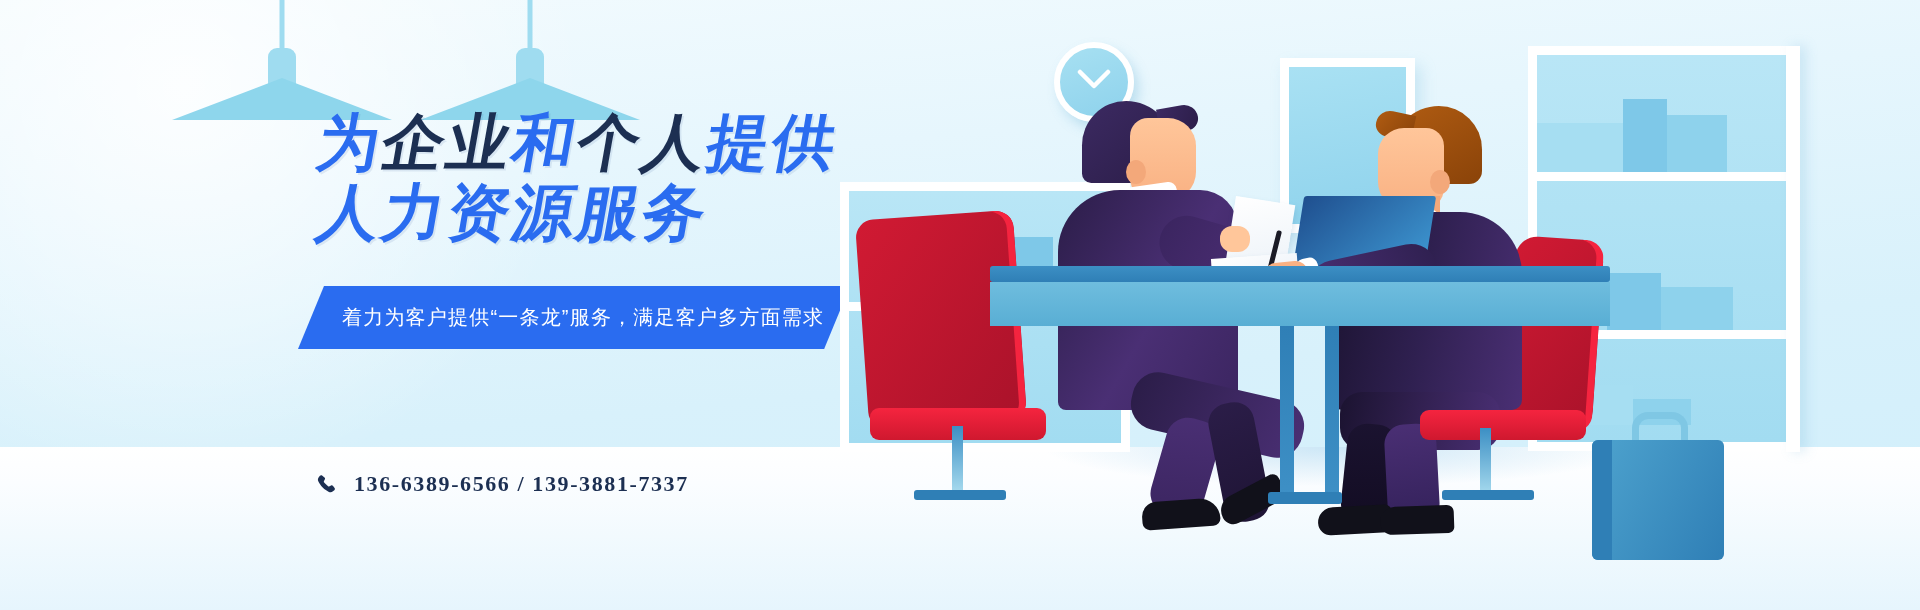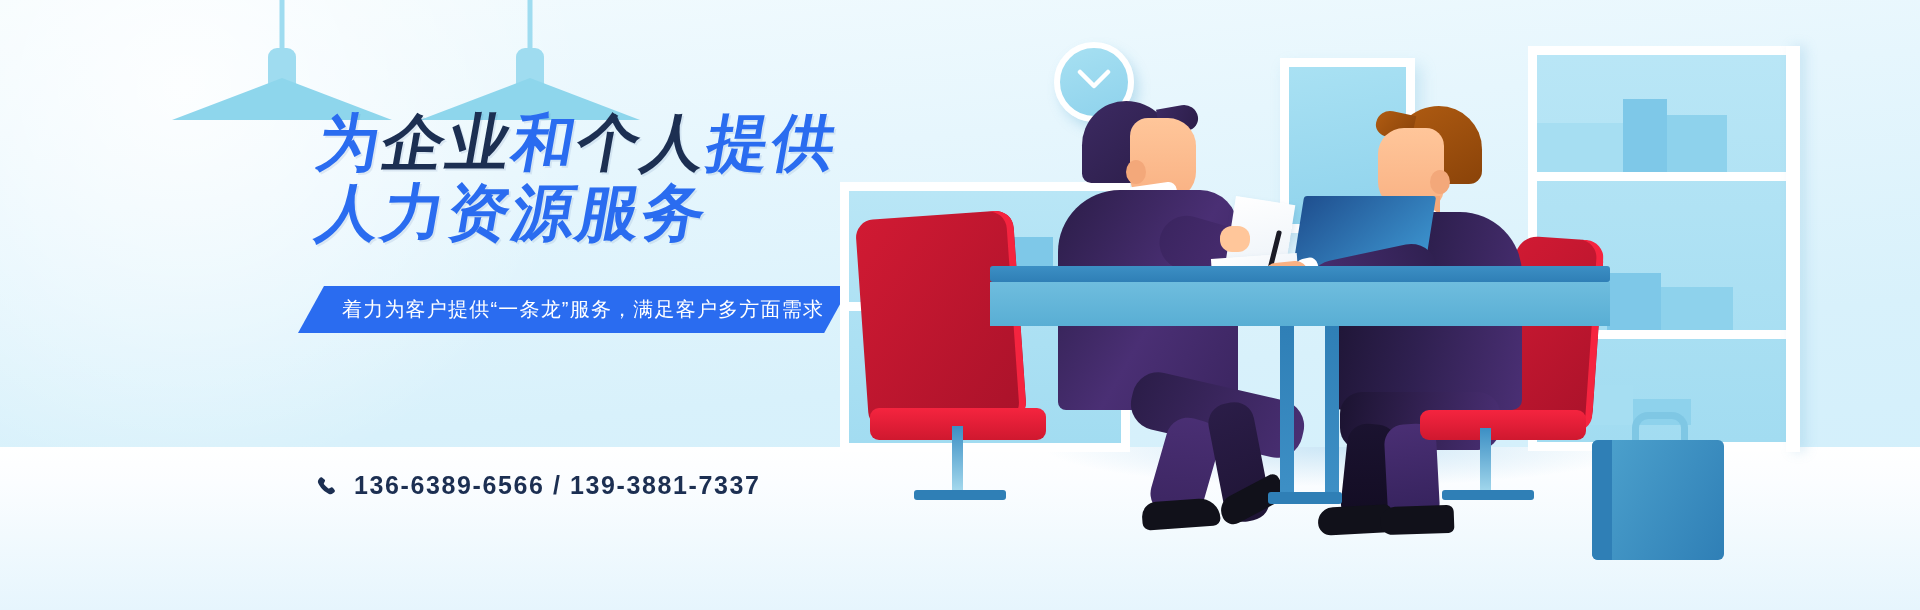--- a/index.html
+++ b/index.html
@@ -49,21 +49,21 @@
     font-size:62px; font-weight:700; line-height:70px;
     letter-spacing:3px; white-space:nowrap;
     transform:skewX(-10deg);
     text-shadow:2px 2px 0 rgba(41,80,150,.10);
   }
   .hl-blue { color:#2a6cf0; }
   .hl-navy { color:#1c2f52; }
 
   
   .ribbon {
-    position:absolute; left:298px; top:286px; height:47px;
+    position:absolute; left:298px; top:286px; height:63px;
     display:flex; align-items:center;
     padding:0 26px 0 44px;
     background:#2a6cf0;
     clip-path:polygon(26px 0,100% 0,calc(100% - 26px) 100%,0 100%);
     box-shadow:0 2px 5px rgba(40,90,180,.15);
   }
   .ribbon-text { color:#ffffff; font-size:20px; letter-spacing:1.2px; white-space:nowrap; }
   .ribbon-tail{
     position:absolute; left:905px; top:286px; width:18px; height:47px;
     background:#9ccffa;
@@ -83,22 +83,22 @@
     content:""; position:absolute; background:#fff; border-radius:1px;
   }
   .plus-badge:before{ left:50%; top:50%; transform:translate(-50%,-50%); width:13px; height:2.6px; }
   .plus-badge:after { left:50%; top:50%; transform:translate(-50%,-50%); width:2.6px; height:13px; }
   .feature-label { font-size:21px; color:#2b3a4f; letter-spacing:1px; white-space:nowrap; }
 
   
   .phone-row { position:absolute; left:316px; top:471px; display:flex; align-items:center; gap:16px; }
   .phone-icon { width:22px; height:22px; flex:none; color:#1c2f52; }
   .phone-number {
-    font-size:25px; font-weight:700; letter-spacing:1.6px; color:#1c2f52;
-    font-family:Liberation Sans, sans-serif;
+    font-size:22px; font-weight:700; letter-spacing:1.6px; color:#1c2f52;
+    font-family:Liberation Serif, serif;
   }
 
   
   .illus { position:absolute; left:980px; top:0; width:940px; height:610px; }
 
   
   .clock { position:absolute; left:74px; top:42px; width:80px; height:80px; }
   .clock .ring {
     position:absolute; inset:0; border-radius:50%;
     background:linear-gradient(160deg,#a7e0f2 0%,#8ed2ec 100%);

